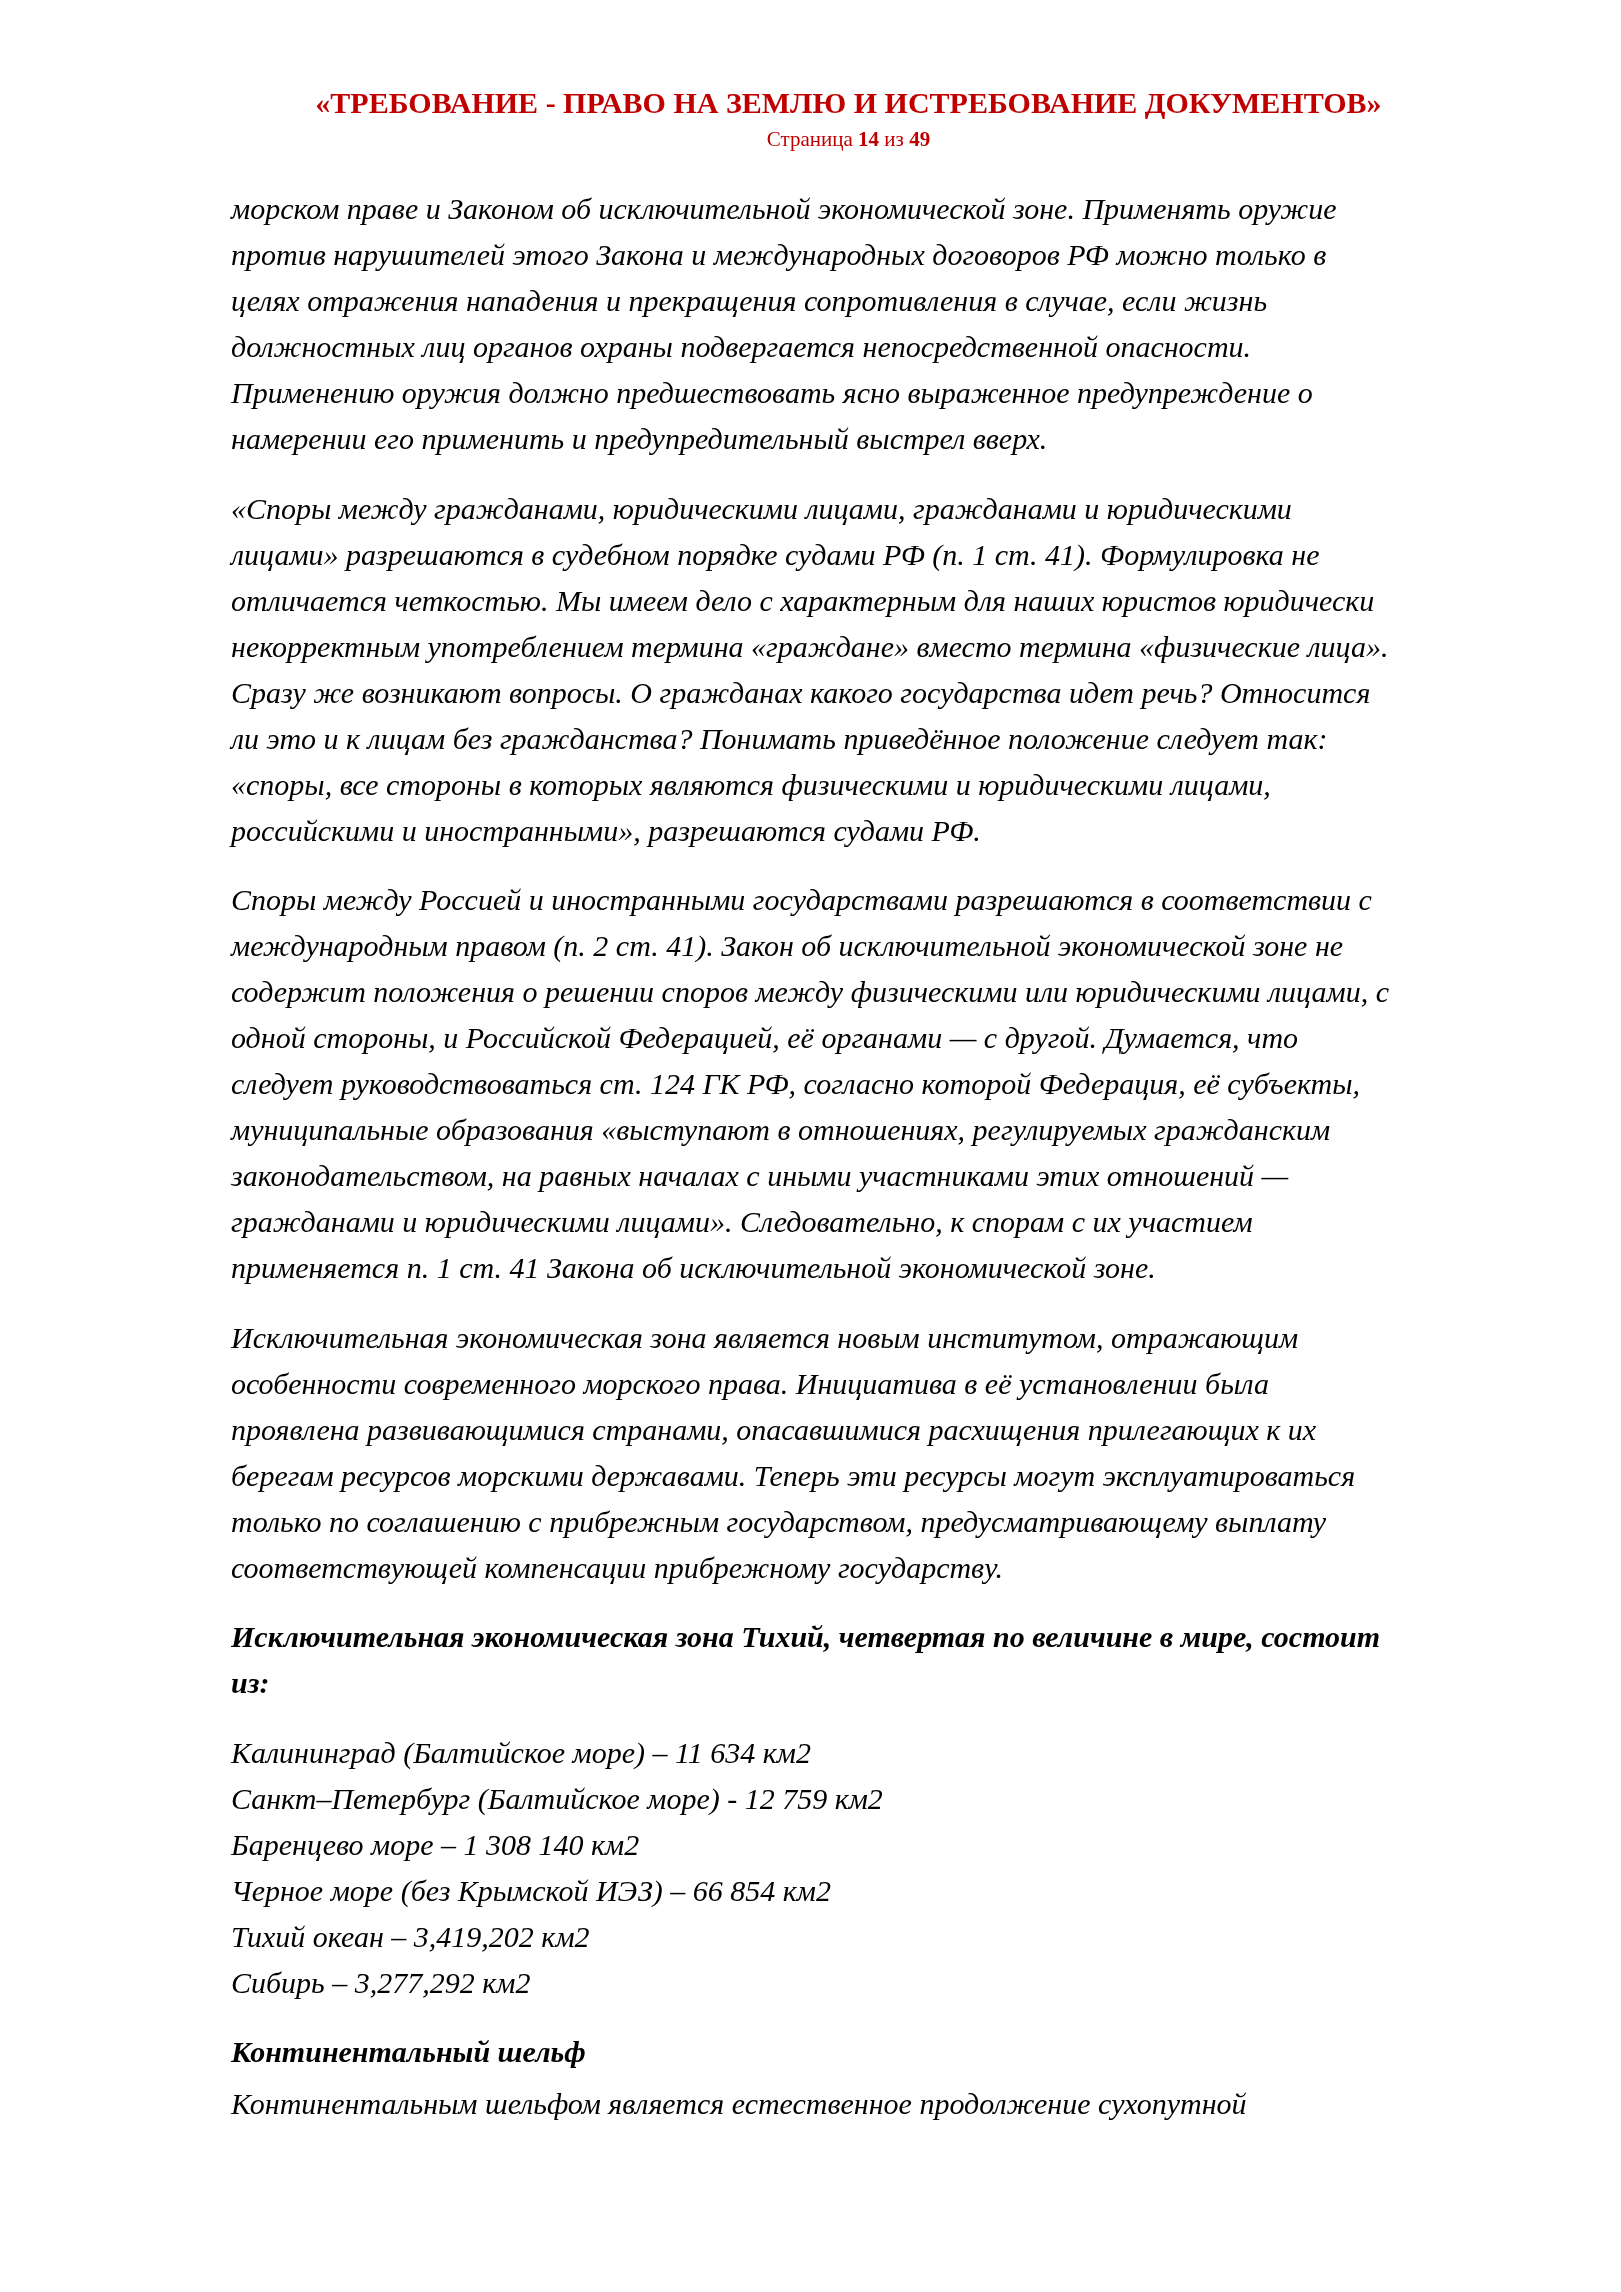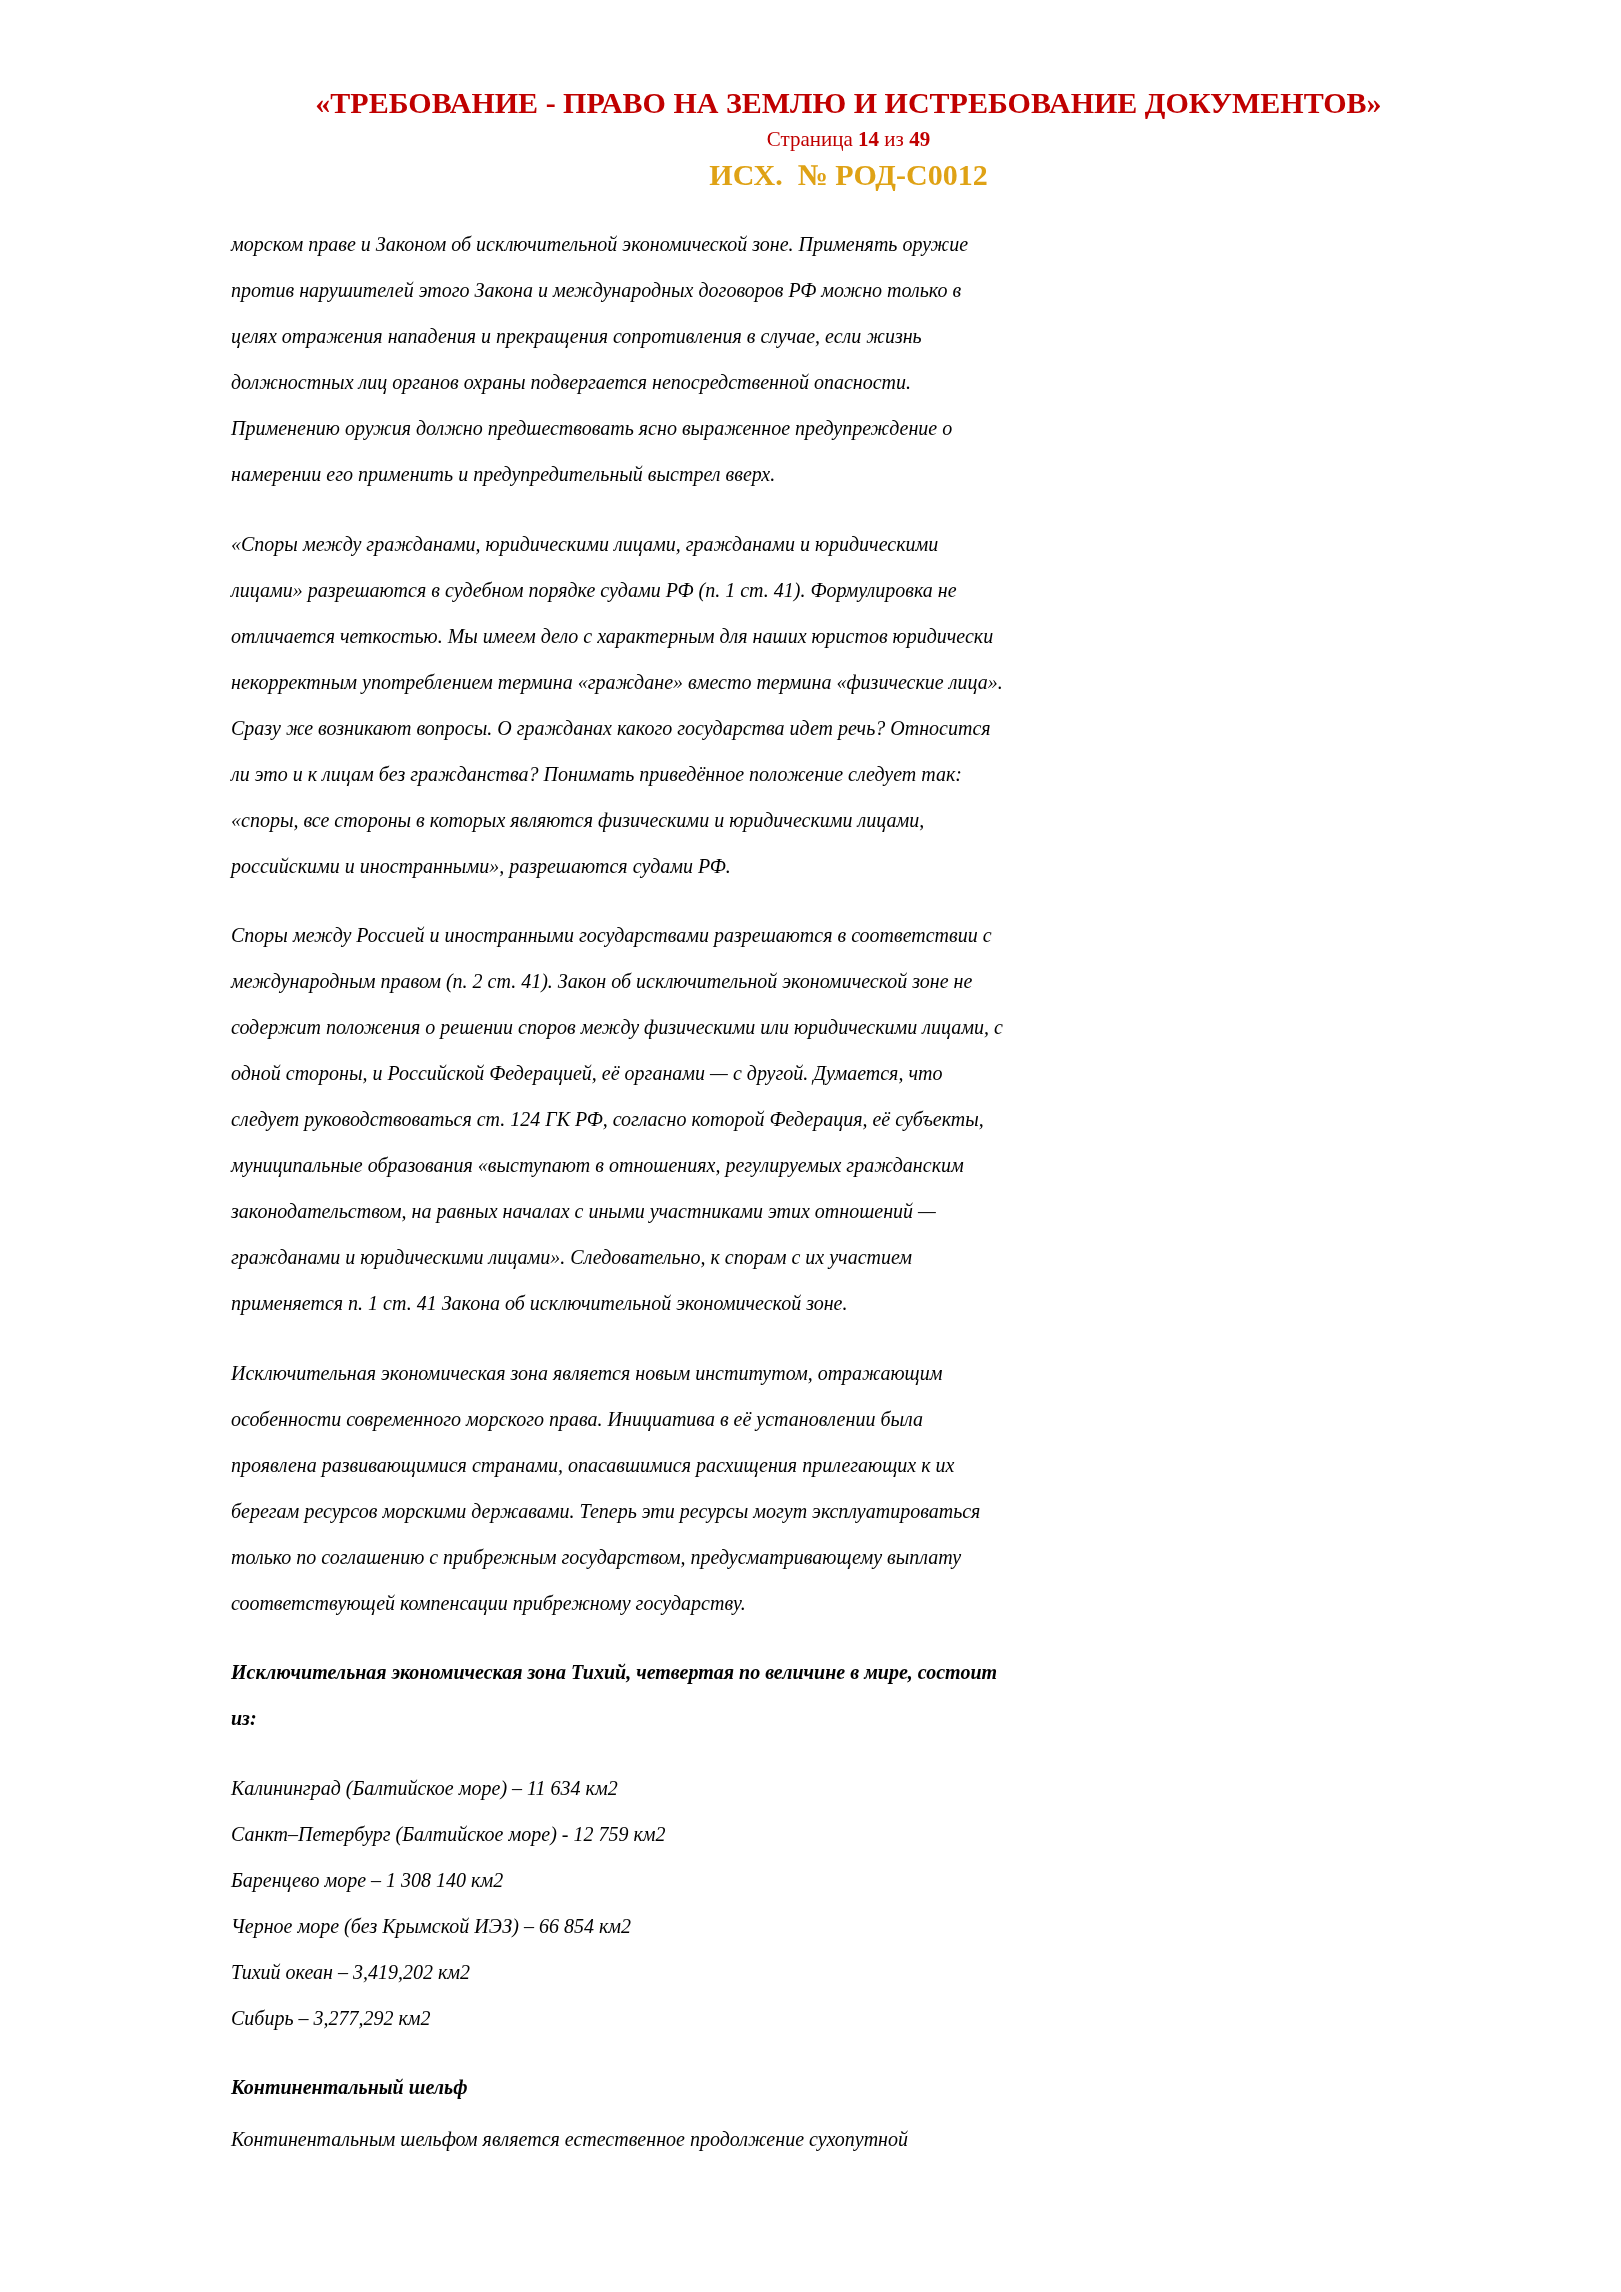--- a/index.html
+++ b/index.html
@@ -31,21 +31,21 @@
   .ref-line {
     font-size: 30px;
     font-weight: bold;
     color: #DFA215;
     line-height: 35px;
     white-space: pre-wrap;
   }
   .content {
     margin-top: 29px;
     font-style: italic;
-    font-size: 20px;
+    font-size: 30px;
     line-height: 46px;
   }
   .content p {
     margin: 0 0 23.5px 0;
     white-space: pre-line;
   }
   .content .bold-head {
     font-weight: bold;
   }
   .eez-list { margin: 0 0 23.5px 0; }
@@ -58,21 +58,20 @@
 
 <div class="page">
   <header>
     <div class="doc-title">«ТРЕБОВАНИЕ - ПРАВО НА ЗЕМЛЮ И ИСТРЕБОВАНИЕ ДОКУМЕНТОВ»</div>
     <div class="page-line">
       <span>Страница</span>
       <span class="num">14</span>
       <span>из</span>
       <span class="num">49</span>
     </div>
-    <div class="ref-line">ИСХ.  № РОД-С0012</div>
   </header>
 
   <main class="content">
     <p>морском праве и Законом об исключительной экономической зоне. Применять оружие
 против нарушителей этого Закона и международных договоров РФ можно только в
 целях отражения нападения и прекращения сопротивления в случае, если жизнь
 должностных лиц органов охраны подвергается непосредственной опасности.
 Применению оружия должно предшествовать ясно выраженное предупреждение о
 намерении его применить и предупредительный выстрел вверх.</p>
     <p>«Споры между гражданами, юридическими лицами, гражданами и юридическими

